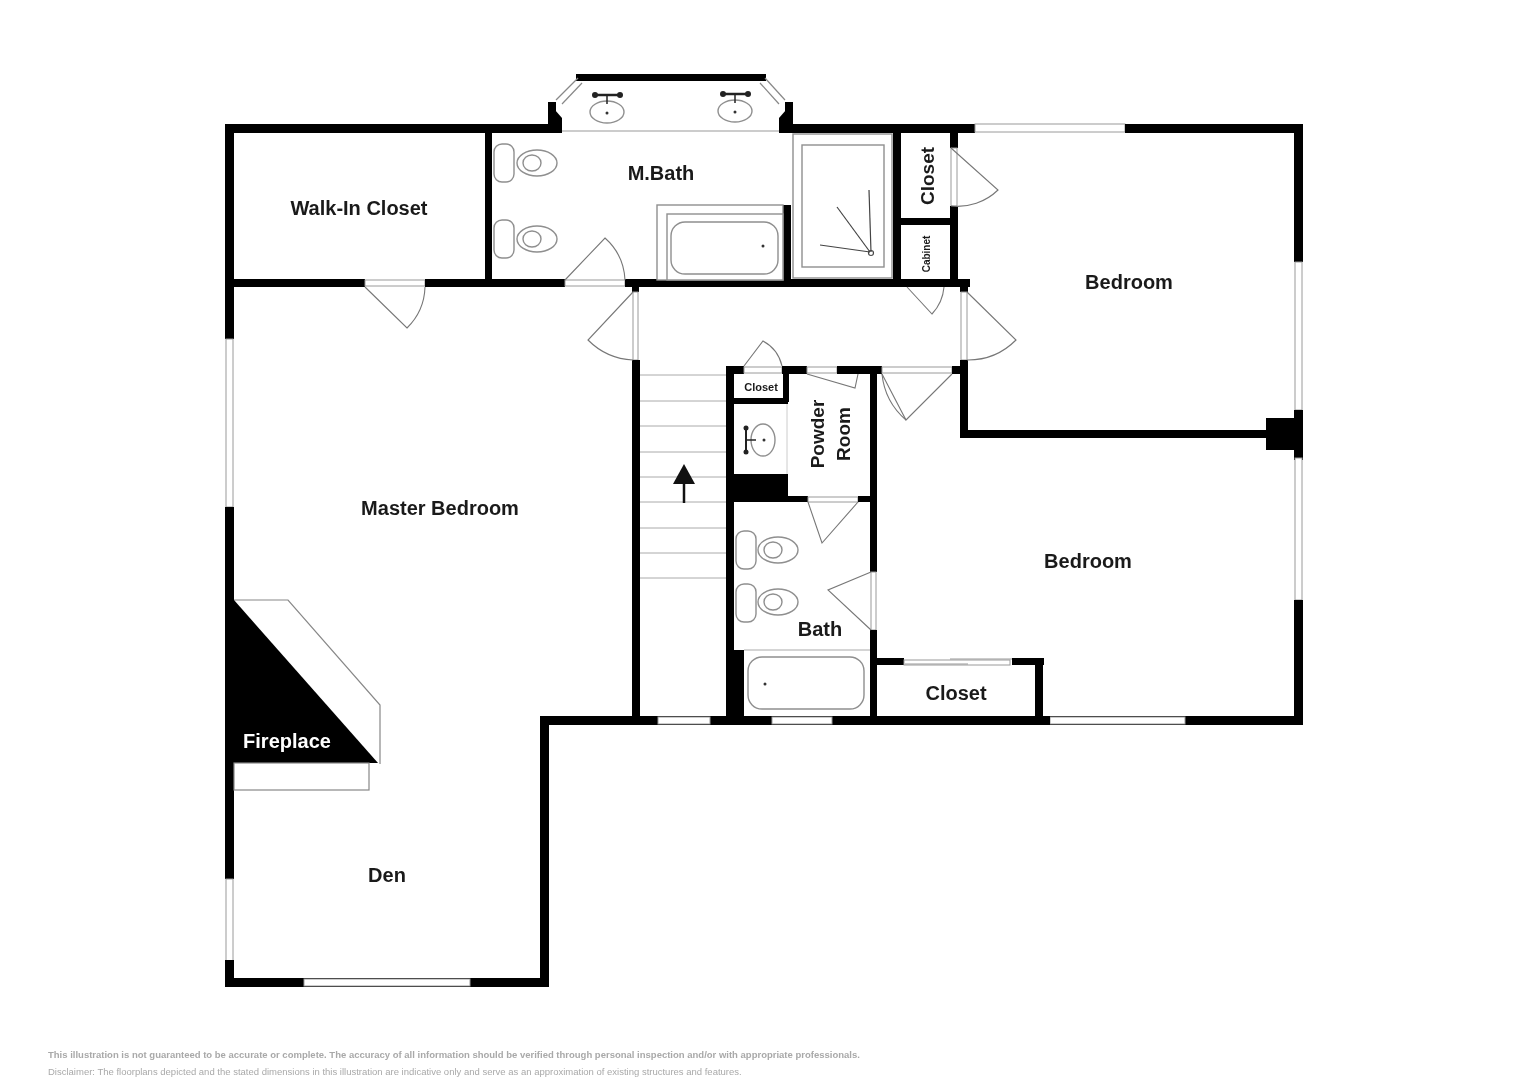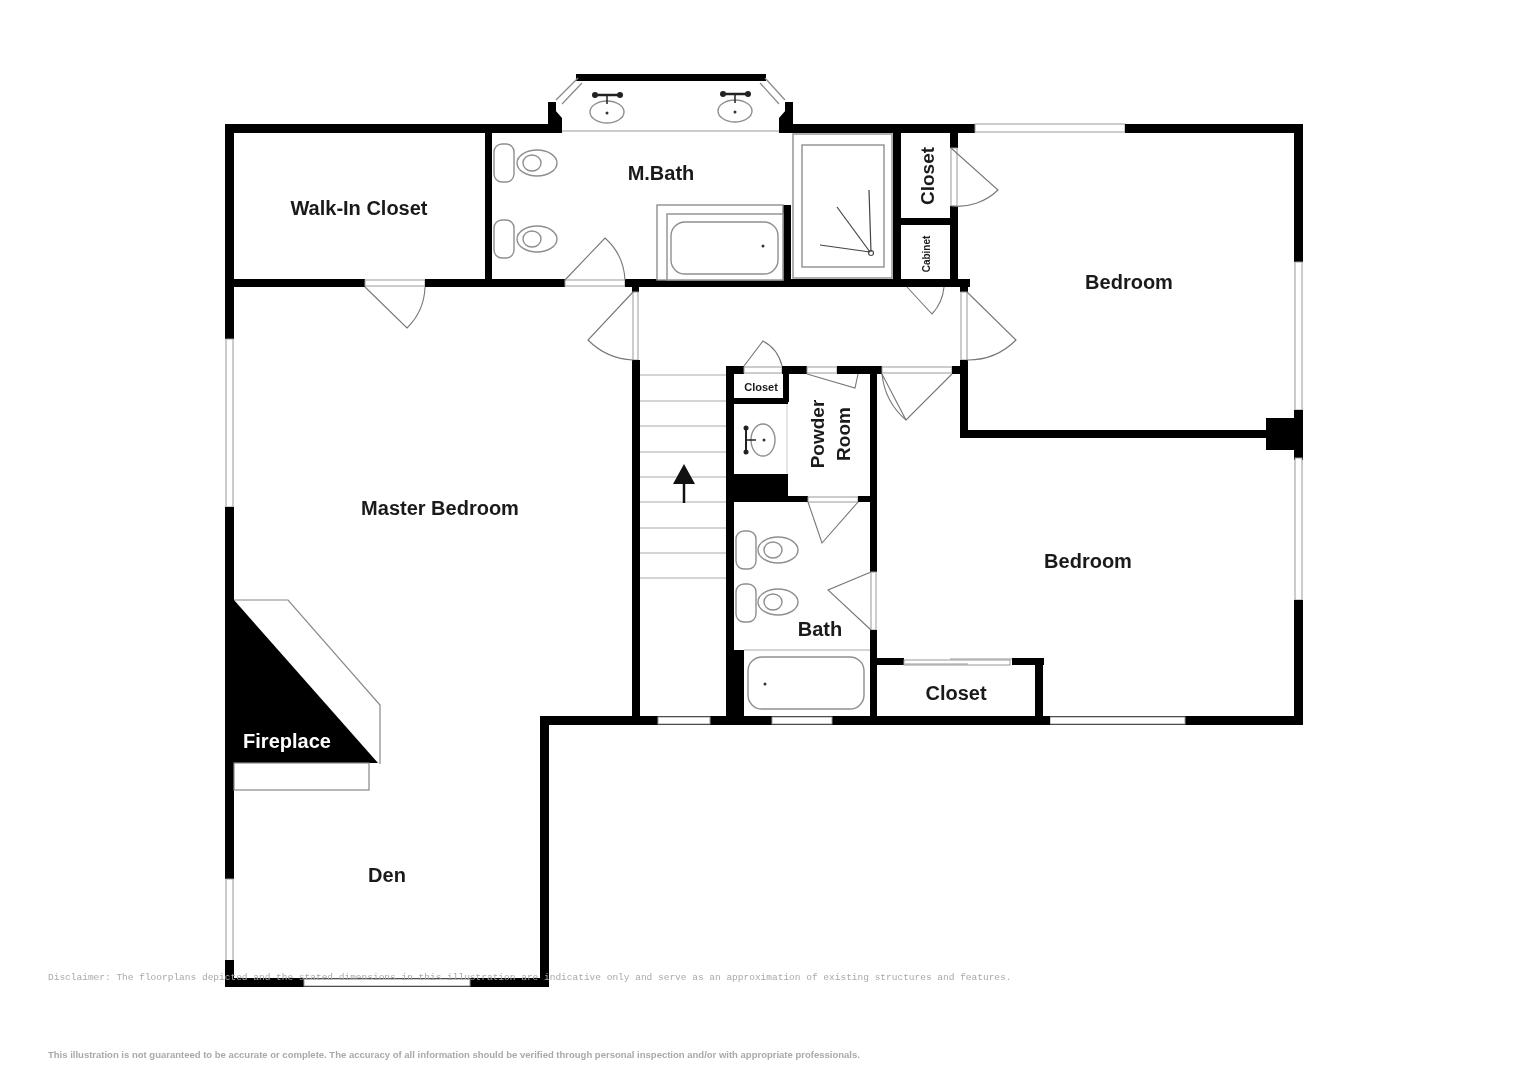--- a/index.html
+++ b/index.html
@@ -249,14 +249,14 @@
     <text class="lbl" x="0" y="0" font-size="19" font-weight="normal" text-anchor="middle" transform="translate(824,434) rotate(-90)">Powder</text>
     <text class="lbl" x="0" y="0" font-size="19" font-weight="normal" text-anchor="middle" transform="translate(850,434) rotate(-90)">Room</text>
     <text class="lbl" x="820" y="636" font-size="20" text-anchor="middle">Bath</text>
     <text class="lbl" x="1088" y="568" font-size="20" text-anchor="middle">Bedroom</text>
     <text class="lbl" x="956" y="700" font-size="20" text-anchor="middle">Closet</text>
     <text class="lbl" x="287" y="748" font-size="20" text-anchor="middle" style="fill:#ffffff">Fireplace</text>
     <text class="lbl" x="387" y="882" font-size="20" text-anchor="middle">Den</text>
   </g>
 </svg>
 
-<div class="disclaimer" style="top:972px;font-family:Liberation Mono, monospace;">Disclaimer: The floorplans depicted and the stated dimensions in this illustration are indicative only and serve as an approximation of existing structures and features.</div>
+<div class="disclaimer" style="top:1066px;">Disclaimer: The floorplans depicted and the stated dimensions in this illustration are indicative only and serve as an approximation of existing structures and features.</div>
 <div class="disclaimer" style="top:1049px;font-weight:bold;">This illustration is not guaranteed to be accurate or complete. The accuracy of all information should be verified through personal inspection and/or with appropriate professionals.</div>
 
 </body></html>

